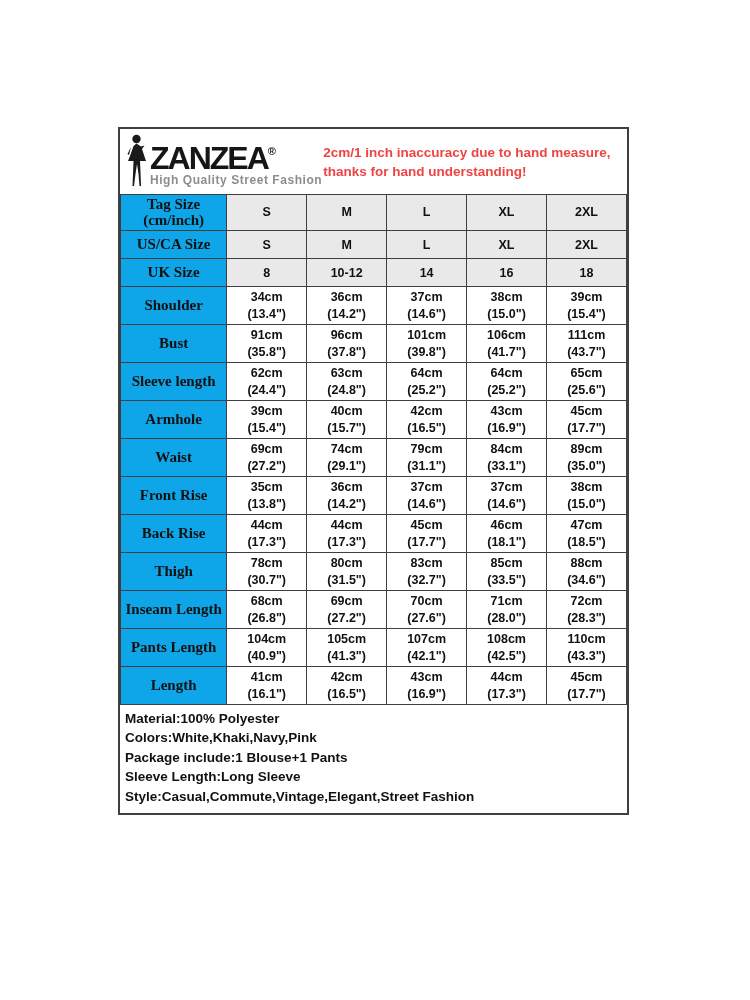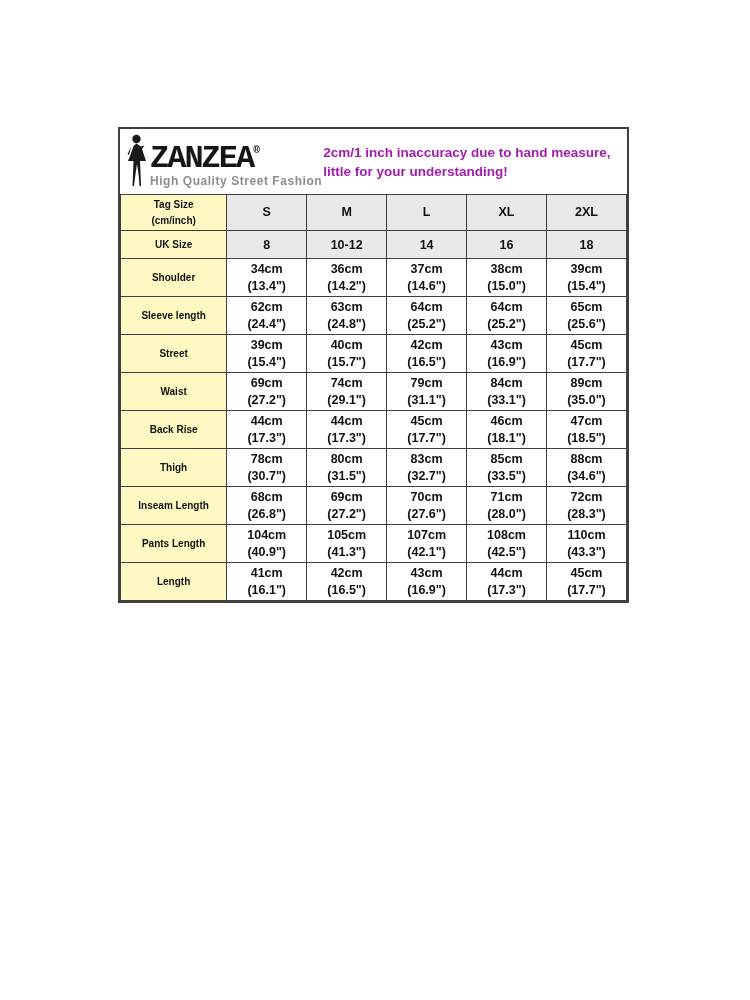--- a/index.html
+++ b/index.html
@@ -32,21 +32,21 @@
     overflow: hidden;
   }
   .logo {
     display: flex;
     align-items: center;
     flex: 0 0 166px;
   }
   .logo-figure { width: 24px; height: 56px; flex: 0 0 auto; }
   .logo-block { margin-left: 1px; }
   .brand-line {
-    font-family: Liberation Mono, monospace;
+    font-family: Liberation Sans, sans-serif;
     font-weight: bold;
     font-size: 32px;
     line-height: 30px;
     letter-spacing: -2px;
     color: #161616;
     white-space: nowrap;
   }
   .brand-reg {
     font-size: 11px;
     vertical-align: 14px;
@@ -58,41 +58,41 @@
     color: #8d8d8d;
     letter-spacing: 0.55px;
     margin-top: 0px;
     white-space: nowrap;
     text-align: center;
   }
   .disclaimer {
     font-size: 13.5px;
     font-weight: bold;
     line-height: 19px;
-    color: #a21caf;
+    color: #ef4444;
     padding-left: 1px;
   }
 
   
   table.size-table {
     width: 100%;
     border-collapse: collapse;
     table-layout: fixed;
   }
   .size-table td {
     border: 1.5px solid #3f3f3f;
     text-align: center;
     vertical-align: middle;
     font-weight: bold;
     font-size: 12.5px;
     color: #111;
     padding: 1px 0;
     background: #ffffff;
   }
-  .size-table td.label { background: #fef9c3; font-size: 10px; }
+  .size-table td.label { background: #0ea5e9; font-size: 15px; font-family: Liberation Serif, serif; }
   tr.hdr-row td { background: #e9e9e9; height: 28px; }
   tr.hdr-row.tall td { height: 36px; line-height: 15.5px; }
   tr.meas-row td { height: 38px; line-height: 17px; }
   tr.meas-row td.label { line-height: 15px; }
 
   
   .product-info {
     padding: 4px 5px 7px 5px;
     font-size: 13.5px;
     font-weight: bold;
@@ -114,21 +114,21 @@
           <path d="M8.5 27 L8 40 L7.5 52 L9 52 L10.5 40 L12 30 L13.5 40 L14.5 52 L16 52 L15.5 38 L15 27 Z" fill="#1a1a1a"></path>
           <path d="M6 13 L2.5 20 L4 21 Z" fill="#1a1a1a"></path>
         </svg>
         <div class="logo-block">
           <div class="brand-line"><span>ZANZEA</span><span class="brand-reg">®</span></div>
           <div class="brand-tagline">High Quality Street Fashion</div>
         </div>
       </div>
       <div class="disclaimer">
         <div>2cm/1 inch inaccuracy due to hand measure,</div>
-        <div>little for your understanding!</div>
+        <div>thanks for hand understanding!</div>
       </div>
     </div>
 
     <table class="size-table">
       <colgroup>
         <col style="width:21%">
         <col style="width:15.8%">
           <col style="width:15.8%">
           <col style="width:15.8%">
           <col style="width:15.8%">
@@ -141,20 +141,30 @@
               <div>(cm/inch)</div>
             </td>
             <td>S</td>
             <td>M</td>
             <td>L</td>
             <td>XL</td>
             <td>2XL</td>
           </tr>
           <tr class="hdr-row">
             <td class="label">
+              <div>US/CA Size</div>
+            </td>
+            <td>S</td>
+            <td>M</td>
+            <td>L</td>
+            <td>XL</td>
+            <td>2XL</td>
+          </tr>
+          <tr class="hdr-row">
+            <td class="label">
               <div>UK Size</div>
             </td>
             <td>8</td>
             <td>10-12</td>
             <td>14</td>
             <td>16</td>
             <td>18</td>
           </tr>
           <tr class="meas-row">
             <td class="label">Shoulder</td>
@@ -173,20 +183,43 @@
             <td>
               <div>38cm</div>
               <div>(15.0")</div>
             </td>
             <td>
               <div>39cm</div>
               <div>(15.4")</div>
             </td>
           </tr>
           <tr class="meas-row">
+            <td class="label">Bust</td>
+            <td>
+              <div>91cm</div>
+              <div>(35.8")</div>
+            </td>
+            <td>
+              <div>96cm</div>
+              <div>(37.8")</div>
+            </td>
+            <td>
+              <div>101cm</div>
+              <div>(39.8")</div>
+            </td>
+            <td>
+              <div>106cm</div>
+              <div>(41.7")</div>
+            </td>
+            <td>
+              <div>111cm</div>
+              <div>(43.7")</div>
+            </td>
+          </tr>
+          <tr class="meas-row">
             <td class="label">Sleeve length</td>
             <td>
               <div>62cm</div>
               <div>(24.4")</div>
             </td>
             <td>
               <div>63cm</div>
               <div>(24.8")</div>
             </td>
             <td>
@@ -196,21 +229,21 @@
             <td>
               <div>64cm</div>
               <div>(25.2")</div>
             </td>
             <td>
               <div>65cm</div>
               <div>(25.6")</div>
             </td>
           </tr>
           <tr class="meas-row">
-            <td class="label">Street</td>
+            <td class="label">Armhole</td>
             <td>
               <div>39cm</div>
               <div>(15.4")</div>
             </td>
             <td>
               <div>40cm</div>
               <div>(15.7")</div>
             </td>
             <td>
               <div>42cm</div>
@@ -242,20 +275,43 @@
             <td>
               <div>84cm</div>
               <div>(33.1")</div>
             </td>
             <td>
               <div>89cm</div>
               <div>(35.0")</div>
             </td>
           </tr>
           <tr class="meas-row">
+            <td class="label">Front Rise</td>
+            <td>
+              <div>35cm</div>
+              <div>(13.8")</div>
+            </td>
+            <td>
+              <div>36cm</div>
+              <div>(14.2")</div>
+            </td>
+            <td>
+              <div>37cm</div>
+              <div>(14.6")</div>
+            </td>
+            <td>
+              <div>37cm</div>
+              <div>(14.6")</div>
+            </td>
+            <td>
+              <div>38cm</div>
+              <div>(15.0")</div>
+            </td>
+          </tr>
+          <tr class="meas-row">
             <td class="label">Back Rise</td>
             <td>
               <div>44cm</div>
               <div>(17.3")</div>
             </td>
             <td>
               <div>44cm</div>
               <div>(17.3")</div>
             </td>
             <td>
@@ -359,15 +415,22 @@
               <div>(17.3")</div>
             </td>
             <td>
               <div>45cm</div>
               <div>(17.7")</div>
             </td>
           </tr>
         </tbody>
     </table>
 
+    <div class="product-info">
+      <div>Material:100% Polyester</div>
+      <div>Colors:White,Khaki,Navy,Pink</div>
+      <div>Package include:1 Blouse+1 Pants</div>
+      <div>Sleeve Length:Long Sleeve</div>
+      <div>Style:Casual,Commute,Vintage,Elegant,Street Fashion</div>
+    </div>
 
   </div>
 </div>
 
 </body></html>

